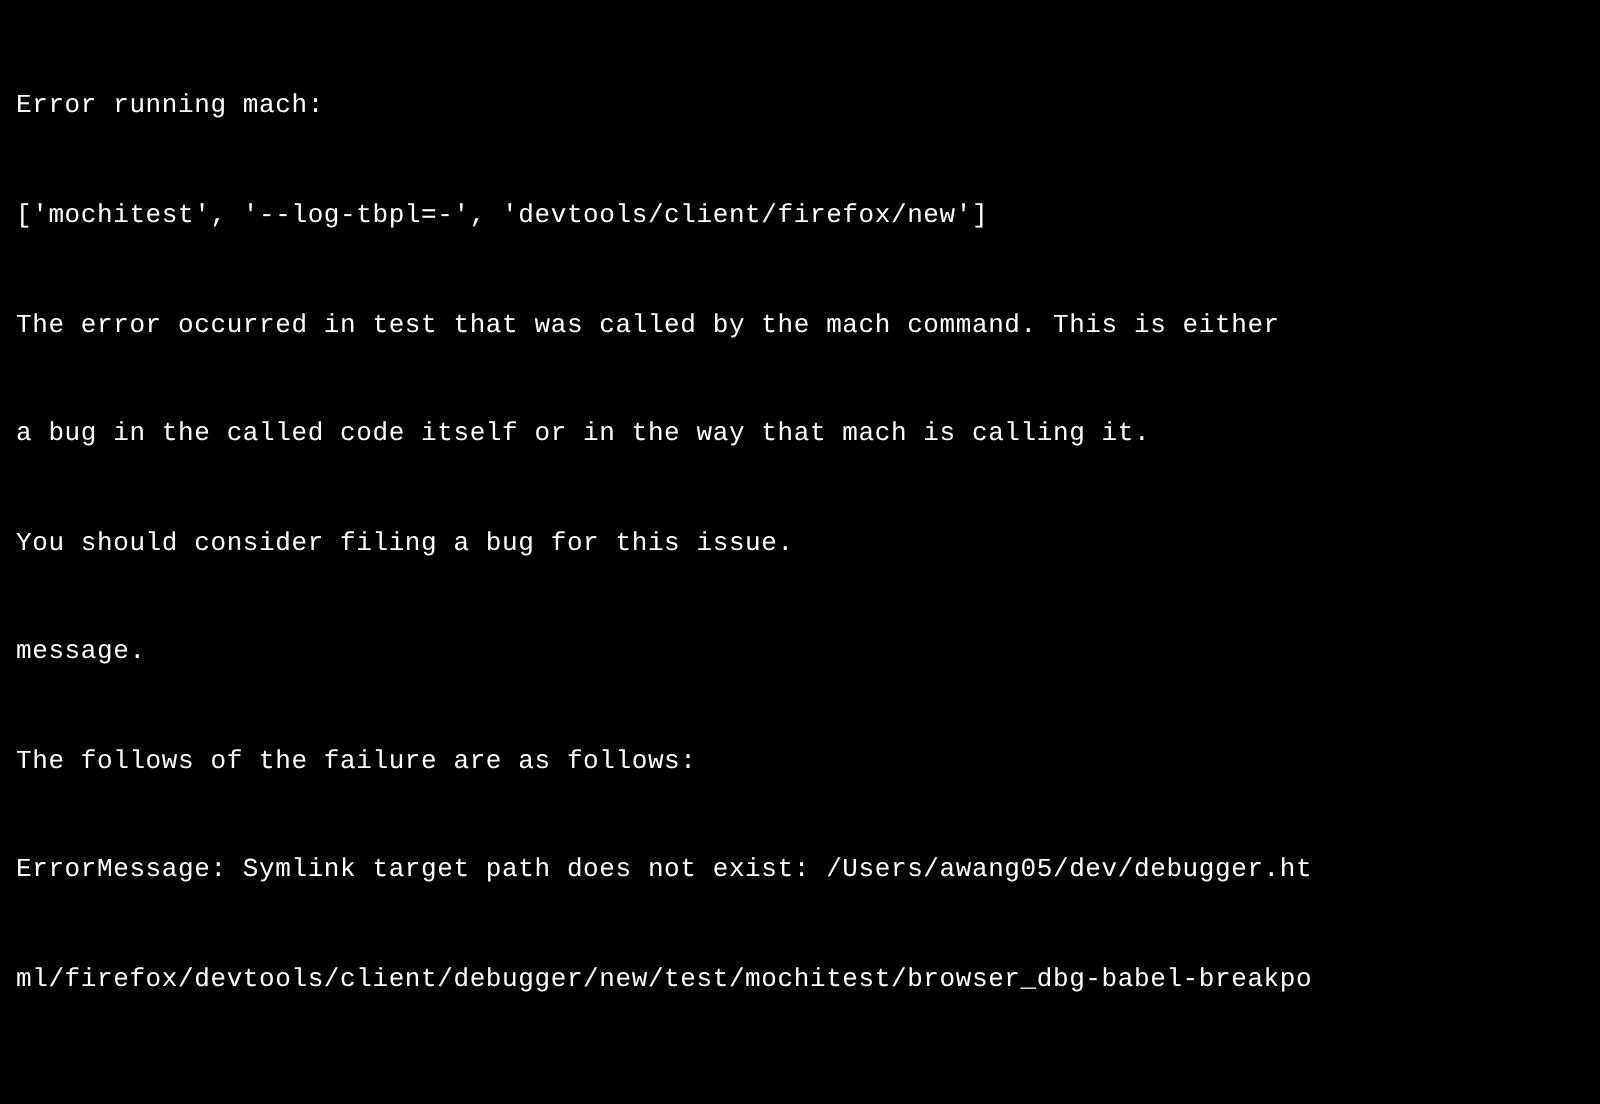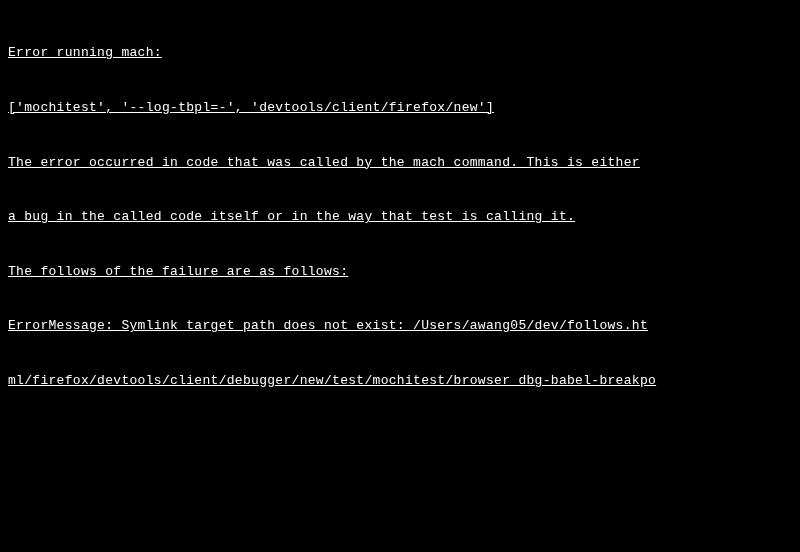--- a/index.html
+++ b/index.html
@@ -18,33 +18,34 @@
       height: 552px;
       overflow: hidden;
       letter-spacing: 0.3px;
     }
     .terminal-output {
       white-space: pre-wrap;
       word-break: break-all;
     }
     .line {
       display: block;
-      text-decoration: underline;
     }
   </style>
 </head>
 <body>
 
 <div class="terminal-output">
   <span class="line">Error running mach:</span>
   <span class="line">['mochitest', '--log-tbpl=-', 'devtools/client/firefox/new']</span>
-  <span class="line">The error occurred in code that was called by the mach command. This is either</span>
-  <span class="line">a bug in the called code itself or in the way that test is calling it.</span>
+  <span class="line">The error occurred in test that was called by the mach command. This is either</span>
+  <span class="line">a bug in the called code itself or in the way that mach is calling it.</span>
+  <span class="line">You should consider filing a bug for this issue.</span>
+  <span class="line">message.</span>
   <span class="line">The follows of the failure are as follows:</span>
-  <span class="line">ErrorMessage: Symlink target path does not exist: /Users/awang05/dev/follows.ht</span>
+  <span class="line">ErrorMessage: Symlink target path does not exist: /Users/awang05/dev/debugger.ht</span>
   <span class="line">ml/firefox/devtools/client/debugger/new/test/mochitest/browser_dbg-babel-breakpo</span>
   
   
   
   
   
   
   
   
   

